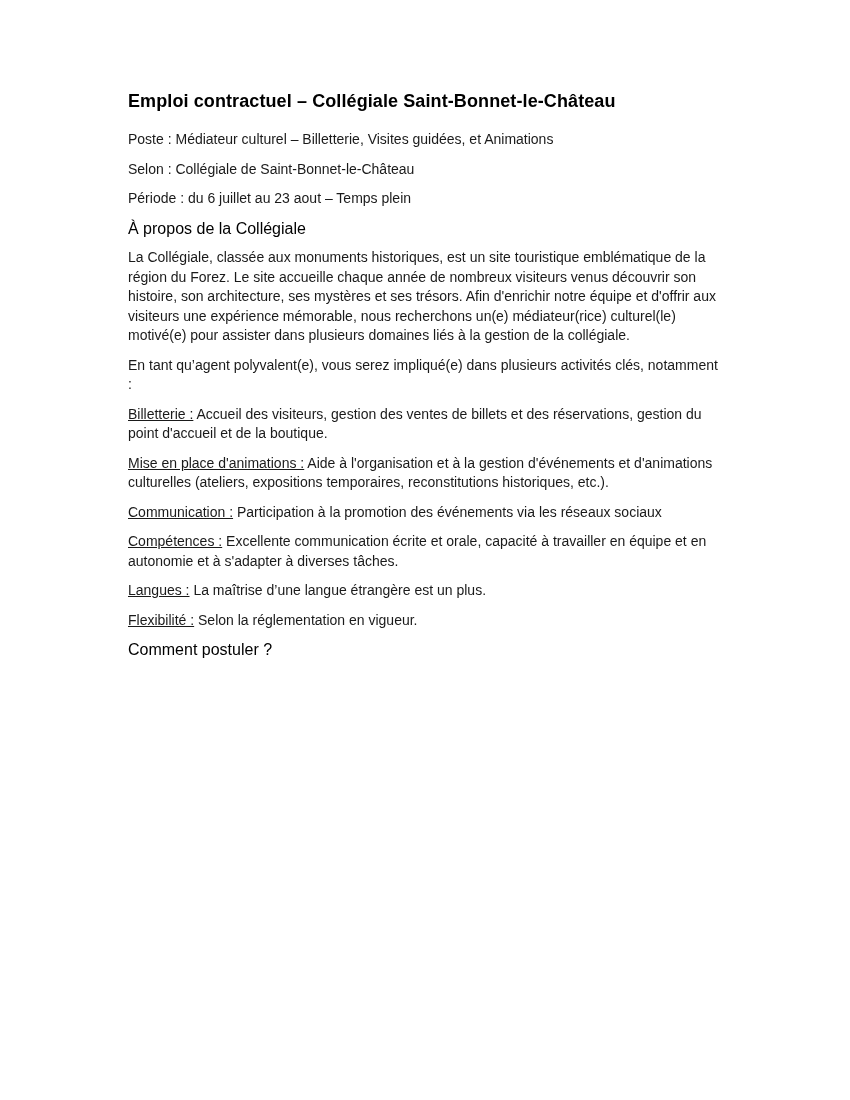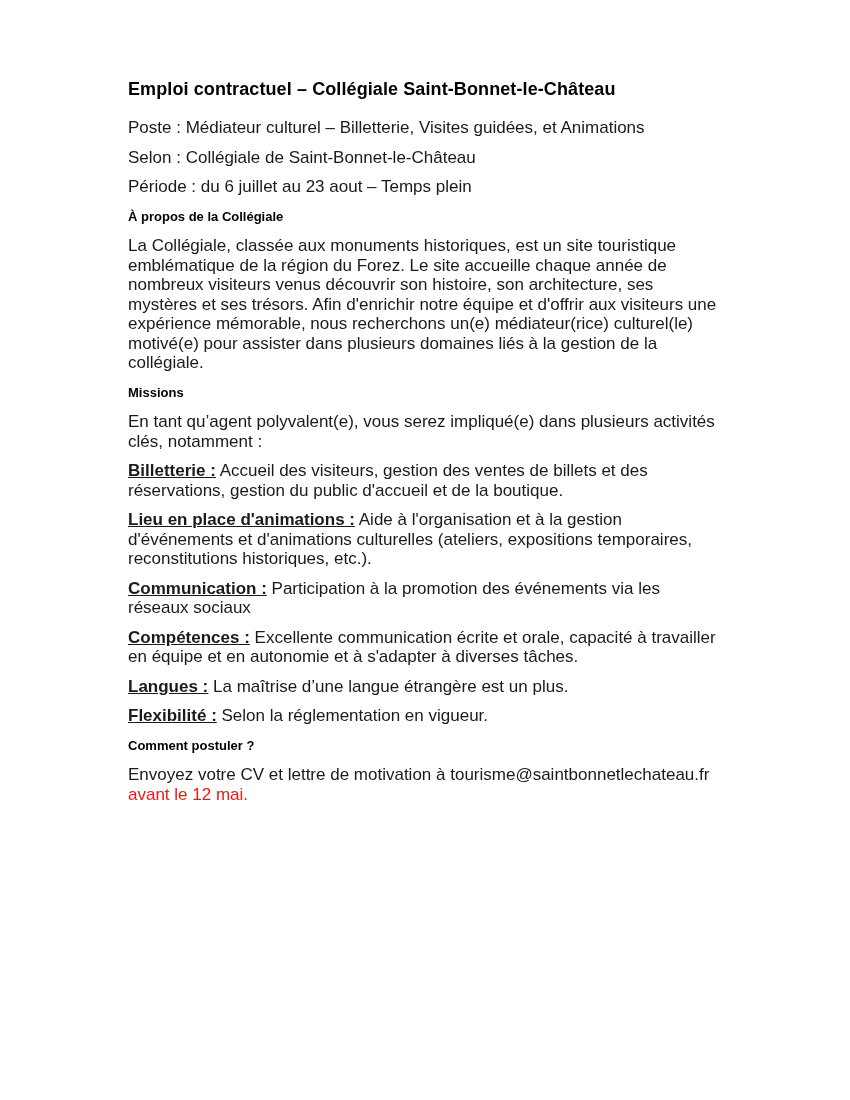--- a/index.html
+++ b/index.html
@@ -12,84 +12,81 @@
     width: 850px;
     height: 1100px;
     background: #ffffff;
     overflow: hidden;
     font-family: "Liberation Sans", sans-serif;
     color: #1a1a1a;
   }
   .content {
     position: absolute;
     left: 128px;
-    top: 76px;
+    top: 88px;
     width: 596px;
   }
   h1.doc-title {
     font-size: 18px;
     font-weight: bold;
     color: #000000;
     margin: 0 0 16px 0;
     line-height: 26px;
     white-space: nowrap;
     letter-spacing: 0.1px;
   }
   p.para {
-    font-size: 17px;
+    font-size: 14px;
     line-height: 19.5px;
     margin: 0 0 10px 0;
   }
   p.heading {
-    font-size: 13px;
+    font-size: 16px;
     line-height: 19.5px;
     margin: 0 0 10px 0;
-    font-weight: bold;
+    font-weight: normal;
     color: #000000;
   }
   .label-underline {
     text-decoration: underline;
-    font-weight: bold;
   }
   .deadline {
     
   }
 </style>
 </head>
 <body>
 
 <div class="page" style="color: rgb(26, 26, 26);">
   <div class="content">
 
     <h1 class="doc-title">Emploi contractuel – Collégiale Saint-Bonnet-le-Château</h1>
 
     <p class="para">Poste : Médiateur culturel – Billetterie, Visites guidées, et Animations</p>
     <p class="para">Selon : Collégiale de Saint-Bonnet-le-Château</p>
     <p class="para">Période : du 6 juillet au 23 aout – Temps plein</p>
 
     <p class="heading">À propos de la Collégiale</p>
     <p class="para">La Collégiale, classée aux monuments historiques, est un site touristique emblématique de la région du Forez. Le site accueille chaque année de nombreux visiteurs venus découvrir son histoire, son architecture, ses mystères et ses trésors. Afin d'enrichir notre équipe et d'offrir aux visiteurs une expérience mémorable, nous recherchons un(e) médiateur(rice) culturel(le) motivé(e) pour assister dans plusieurs domaines liés à la gestion de la collégiale.</p>
 
-    <p class="heading">Missions</p>
     <p class="para">En tant qu’agent polyvalent(e), vous serez impliqué(e) dans plusieurs activités clés, notamment :</p>
 
-    <p class="para"><span class="label-underline">Billetterie :</span><span> Accueil des visiteurs, gestion des ventes de billets et des réservations, gestion du public d'accueil et de la boutique.</span></p>
+    <p class="para"><span class="label-underline">Billetterie :</span><span> Accueil des visiteurs, gestion des ventes de billets et des réservations, gestion du point d'accueil et de la boutique.</span></p>
 
 
-    <p class="para"><span class="label-underline">Lieu en place d'animations :</span><span> Aide à l'organisation et à la gestion d'événements et d'animations culturelles (ateliers, expositions temporaires, reconstitutions historiques, etc.).</span></p>
+    <p class="para"><span class="label-underline">Mise en place d'animations :</span><span> Aide à l'organisation et à la gestion d'événements et d'animations culturelles (ateliers, expositions temporaires, reconstitutions historiques, etc.).</span></p>
 
     <p class="para"><span class="label-underline">Communication :</span><span> Participation à la promotion des événements via les réseaux sociaux</span></p>
 
 
 
     <p class="para"><span class="label-underline">Compétences :</span><span> Excellente communication écrite et orale, capacité à travailler en équipe et en autonomie et à s'adapter à diverses tâches.</span></p>
 
 
     <p class="para"><span class="label-underline">Langues :</span><span> La maîtrise d’une langue étrangère est un plus.</span></p>
 
     <p class="para"><span class="label-underline">Flexibilité :</span><span> Selon la réglementation en vigueur.</span></p>
 
     <p class="heading">Comment postuler ?</p>
 
-    <p class="para"><span>Envoyez votre CV et lettre de motivation à tourisme@saintbonnetlechateau.fr </span><span class="deadline" style="color: rgb(238, 27, 21);">avant le 12 mai.</span></p>
 
   </div>
 </div>
 
 </body></html>

